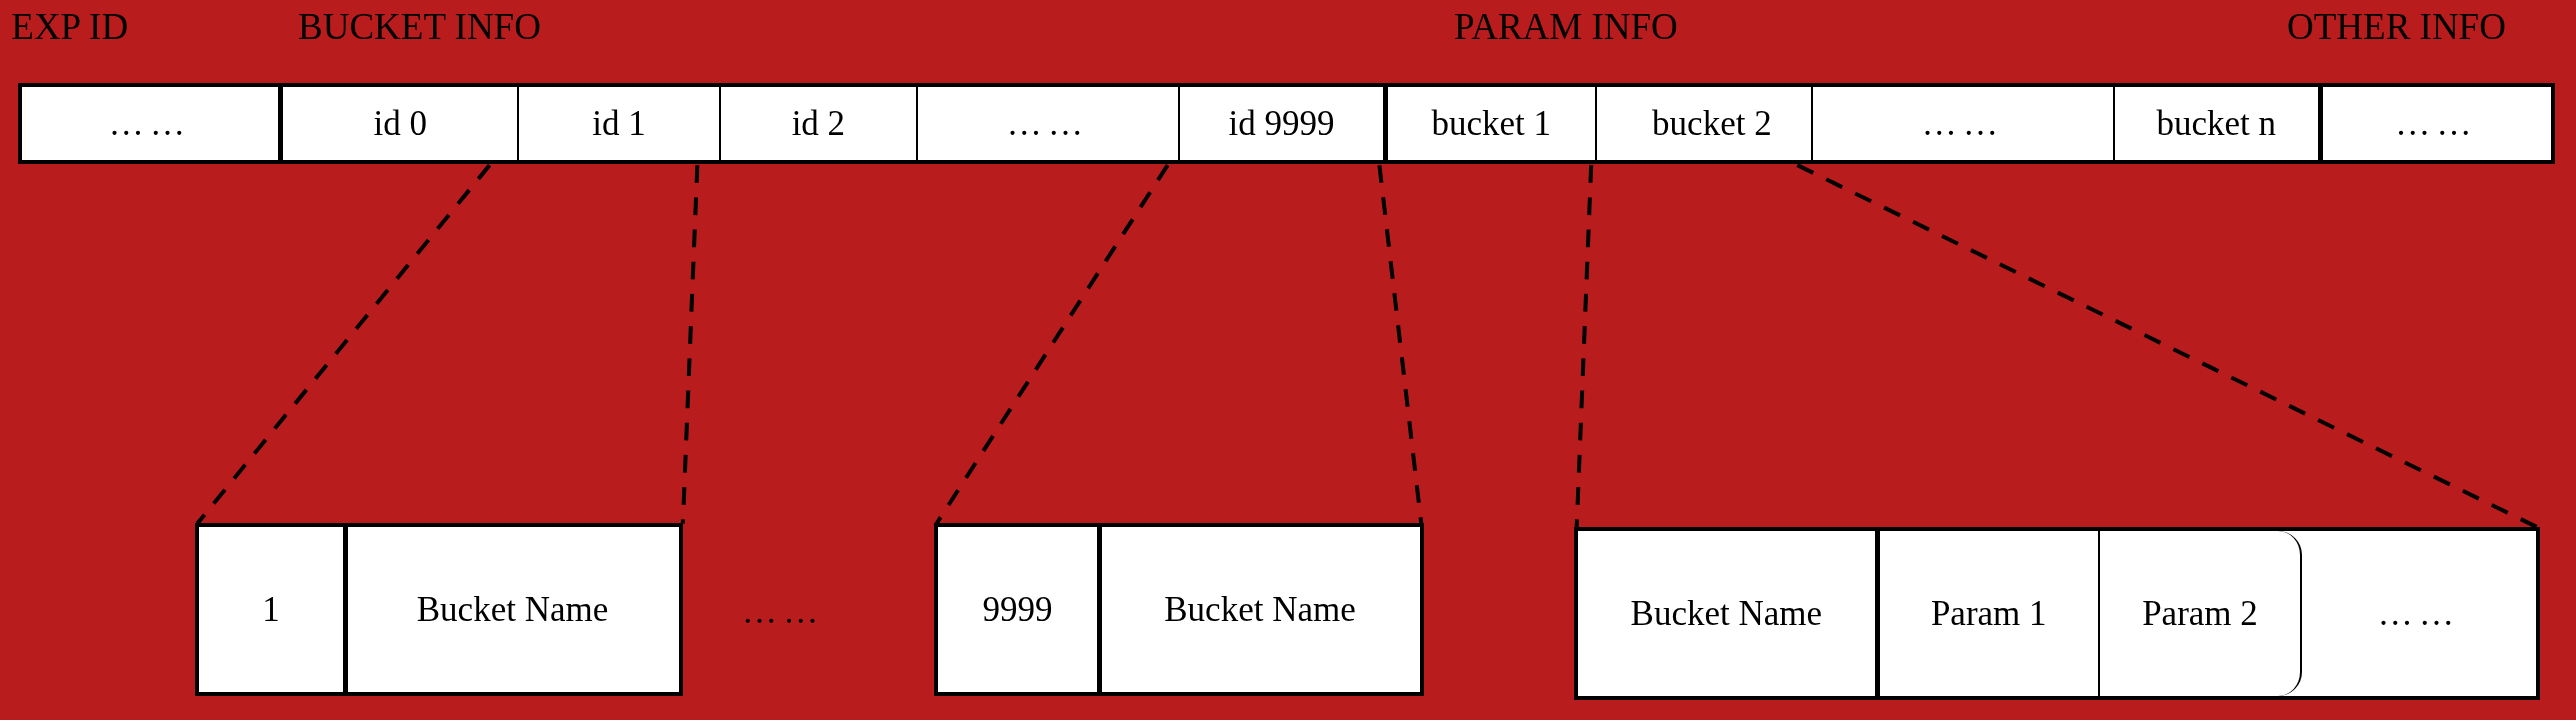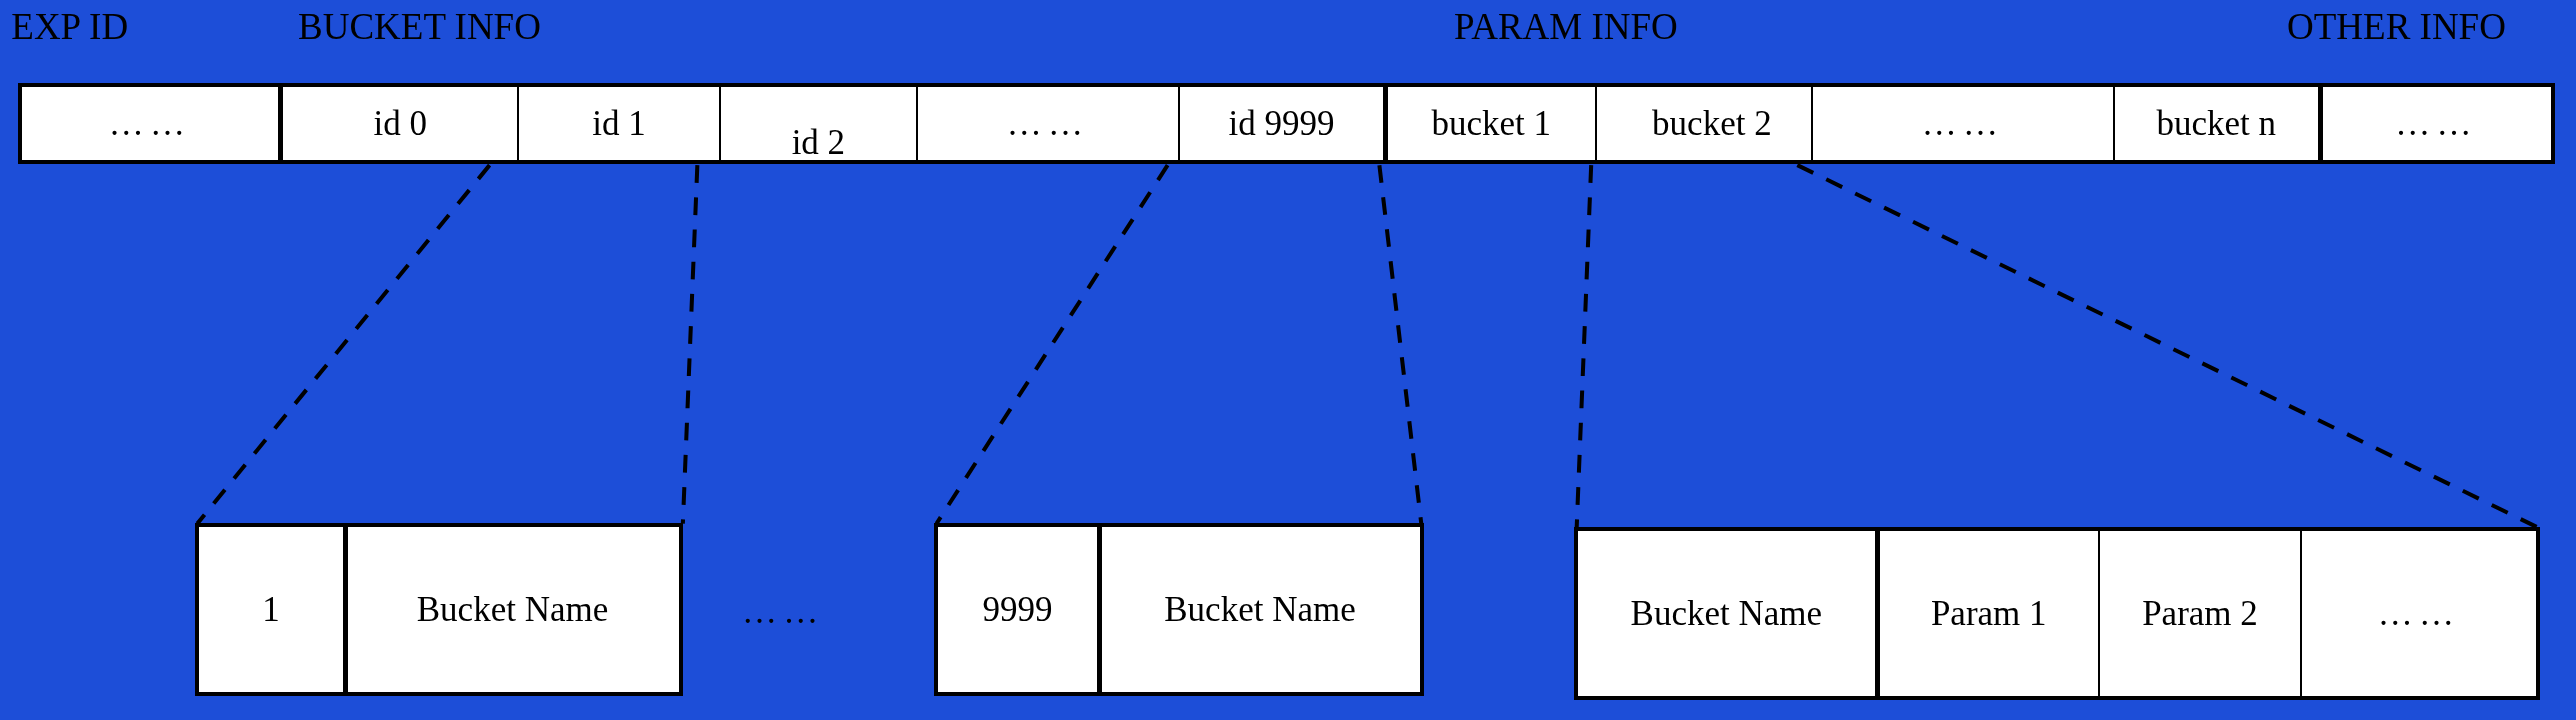--- a/index.html
+++ b/index.html
@@ -4,21 +4,21 @@
 <style>
   html, body {
     margin: 0;
     padding: 0;
     background: #ffffff;
   }
   #canvas {
     position: relative;
     width: 2576px;
     height: 721px;
-    background: #1d4ed8;
+    background: #b91c1c;
     font-family: "Liberation Serif", "DejaVu Serif", serif;
     color: #000000;
     overflow: hidden;
   }
 
   
   .caption {
     position: absolute;
     font-size: 37px;
     line-height: 1;
@@ -99,21 +99,21 @@
     </div>
 
     <div class="cell" style="width:241px;text-align:center;">
       <span>id 0</span>
     </div>
 
     <div class="cell" style="width:206px;">
       <span>id 1</span>
     </div>
 
-    <div class="cell" style="width:201px;align-items:flex-end;">
+    <div class="cell" style="width:201px;">
       <span>id 2</span>
     </div>
 
     <div class="cell" style="width:268px;">
       <span class="dots">……</span>
     </div>
 
     <div class="cell sep-heavy" style="width:212px;">
       <span>id 9999</span>
     </div>
@@ -171,21 +171,21 @@
     </div>
   </div>
 
   <div class="strip" style="left:1574px; top:527px; width:966px; height:173px;">
     <div class="cell sep-heavy" style="width:307px;">
       <span>Bucket Name</span>
     </div>
     <div class="cell" style="width:224px;">
       <span>Param 1</span>
     </div>
-    <div class="cell" style="width:206px;">
+    <div class="cell" style="width:206px;border-radius:24px;">
       <span>Param 2</span>
     </div>
     <div class="cell" style="width:238px;">
       <span class="dots">……</span>
     </div>
   </div>
 
 </div>
 
 

